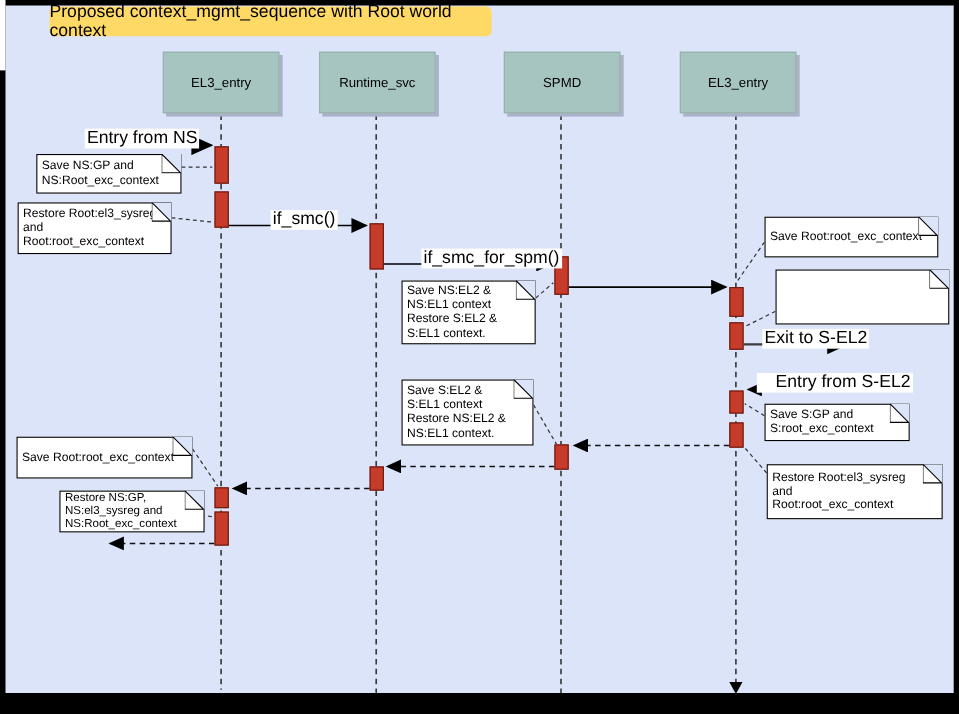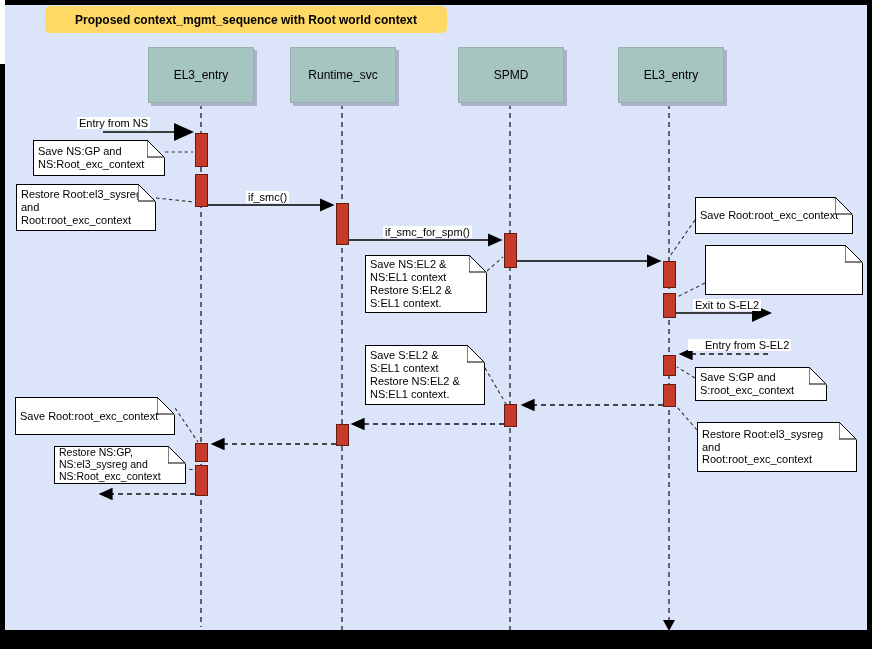--- a/index.html
+++ b/index.html
@@ -2,30 +2,30 @@
 <html><head>
 <meta charset="utf-8">
 <style>
   html,body{margin:0;padding:0;background:#222;}
   .canvas{position:relative;width:872px;height:649px;background:#000;overflow:hidden;
           font-family:"Liberation Sans",sans-serif;color:#000;}
   .paper{position:absolute;left:5px;top:5px;width:862px;height:625px;background:#dce4fa;}
   .corner-artifact{position:absolute;left:0;top:0;width:5px;height:64px;background:#fff;}
   .title{position:absolute;left:45px;top:6px;width:402px;height:27px;background:#ffd966;
          border-radius:5px;display:flex;align-items:center;justify-content:center;
-         font-weight:bold;font-size:12px;}
+         font-weight:normal;font-size:16px;}
   .head{position:absolute;top:47px;width:106px;height:56px;background:#a6c4c0;
         border:1px solid #96b1ab;box-shadow:3px 3px 0 #aab1c8;box-sizing:border-box;
         display:flex;align-items:center;justify-content:center;font-size:12px;}
   .bar{position:absolute;width:13px;background:#c73b2b;border:1px solid #641b10;box-sizing:border-box;}
   .note{position:absolute;background:#fff;border:1px solid #000;box-sizing:border-box;
         font-size:11px;line-height:1.18;padding:2px 4px;display:flex;align-items:center;
         white-space:pre-line;}
   .fold{position:absolute;top:-1px;right:-1px;}
-  .mlabel{position:absolute;background:#fff;font-size:11px;padding:0 2px;}
+  .mlabel{position:absolute;background:#fff;font-size:16px;padding:0 2px;}
   svg.overlay{position:absolute;left:0;top:0;pointer-events:none;}
   .lifeline{stroke:#3a3a3a;stroke-width:1.5;stroke-dasharray:5 4;fill:none;}
   .msg{stroke:#000;stroke-width:1.5;fill:none;}
   .msg2{stroke:#3c3c3c;stroke-width:2;fill:none;}
   .ret{stroke:#111;stroke-width:1.4;stroke-dasharray:5 4;fill:none;}
   .conn{stroke:#333;stroke-width:1.1;stroke-dasharray:3.5 3;fill:none;}
 </style>
 </head>
 <body>
 

